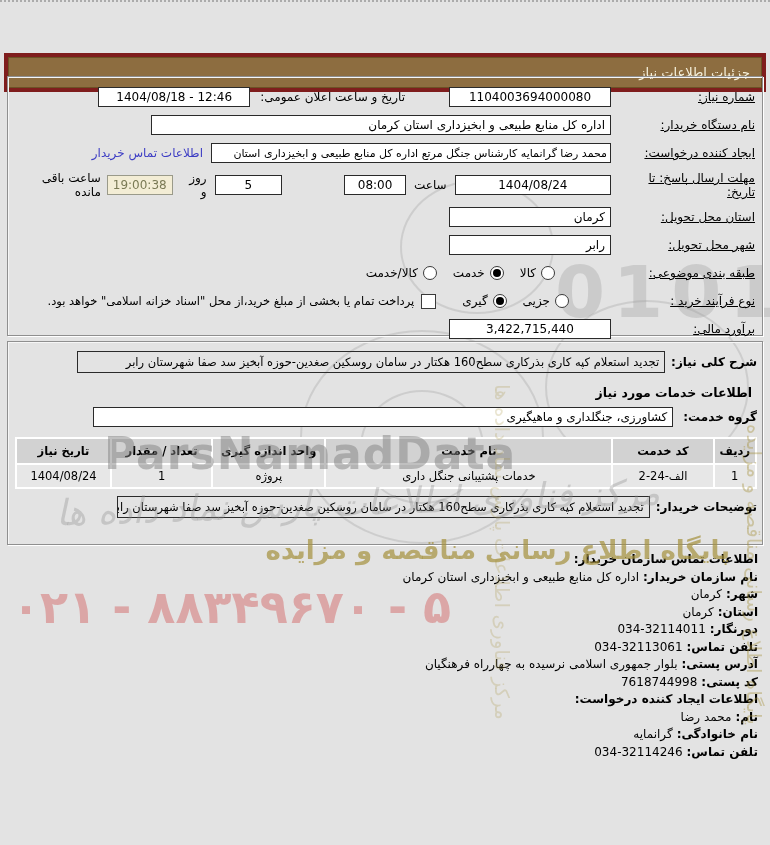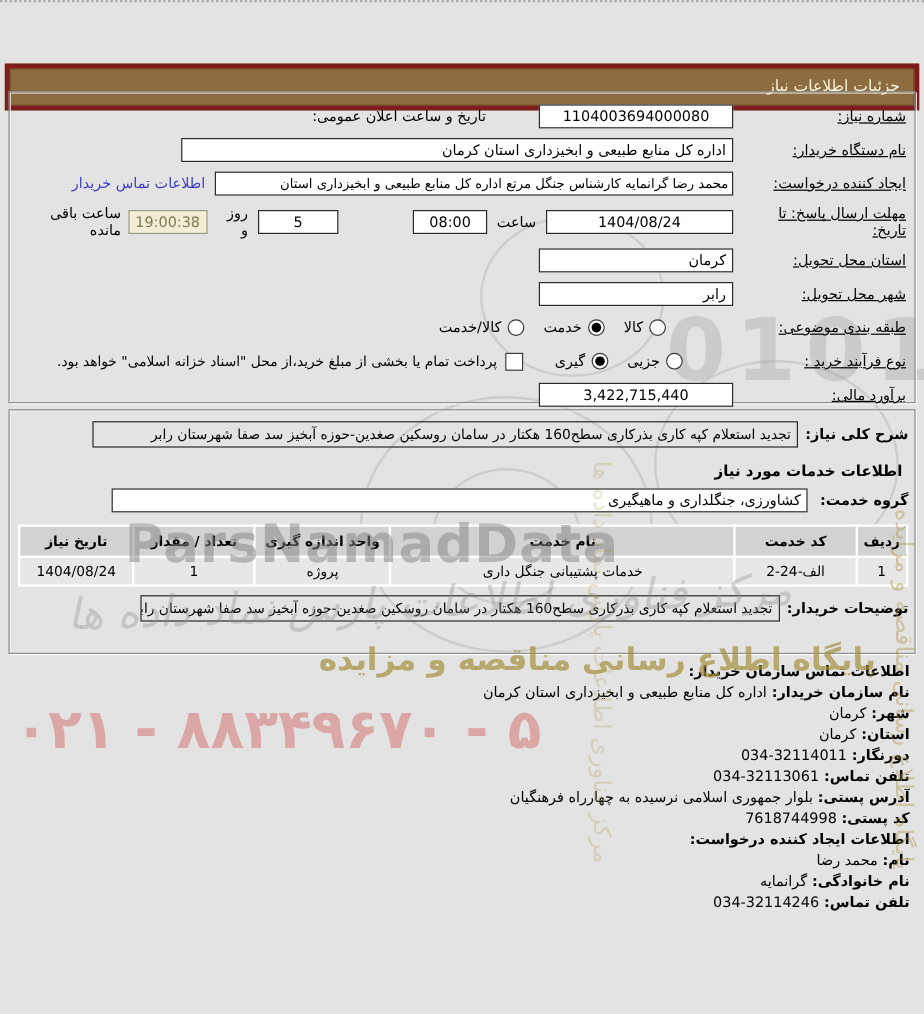--- a/index.html
+++ b/index.html
@@ -25,21 +25,21 @@
   .box2{top:341px;height:204px;padding:2px 0 0 0;}
   .row{display:flex;align-items:center;margin:0 0 6px 0;min-height:22px;position:relative;z-index:2;}
   .lbl{width:138px;flex-shrink:0;padding-left:6px;font-size:12px;line-height:14px;text-decoration:underline;}
   .input{
     background:#fff;border:1px solid #2a2a2a;height:20px;box-sizing:border-box;
     display:flex;align-items:center;justify-content:center;font-size:12px;
     white-space:nowrap;overflow:hidden;
   }
   .input.val-right{justify-content:flex-start;padding-right:5px;padding-left:5px;}
   .w162{width:162px;}.w152{width:152px;}.w460{width:460px;}
-  .w388{width:432px;font-size:11px;justify-content:flex-start;padding-right:3px;}
+  .w388{width:400px;font-size:11px;justify-content:flex-start;padding-right:3px;}
   .w76{width:64px;margin-left:40px;}.w70{width:70px;}.w68{width:68px;}
   .remaining{background:#f3edd5;border:1px solid #9a9a8a;color:#7a7a55;}
   .gap8{margin-right:8px;}.gap6{margin-right:6px;}.gap10{margin-right:10px;}
   .gap22{margin-right:22px;}.gap26{margin-right:26px;}.gap44{margin-right:44px;}
   .link{color:#3d3dc4;margin-right:8px;white-space:nowrap;cursor:pointer;}
   .opt{display:flex;align-items:center;margin-right:16px;}
   .opt .radio{
     width:12px;height:12px;border:1px solid #3a3a3a;border-radius:50%;
     background:#fff;margin-left:5px;display:flex;align-items:center;justify-content:center;flex-shrink:0;
   }
@@ -95,20 +95,21 @@
 <div class="titlebar">
   <span>جزئیات اطلاعات نیاز</span>
 </div>
 
 <div class="box box1">
 
   <div class="row">
     <span class="lbl">شماره نیاز:</span>
     <div class="input w162" dir="ltr">1104003694000080</div>
     <span class="gap44">تاریخ و ساعت اعلان عمومی:</span>
+    <div class="input w152 gap10" dir="ltr">1404/08/18 - 12:46</div>
   </div>
 
   <div class="row">
     <span class="lbl">نام دستگاه خریدار:</span>
     <div class="input w460 val-right">اداره کل منابع طبیعی و ابخیزداری استان کرمان</div>
   </div>
 
   <div class="row">
     <span class="lbl">ایجاد کننده درخواست:</span>
     <div class="input w388">محمد رضا گرانمایه کارشناس جنگل مرتع اداره کل منابع طبیعی و ابخیزداری استان</div>

